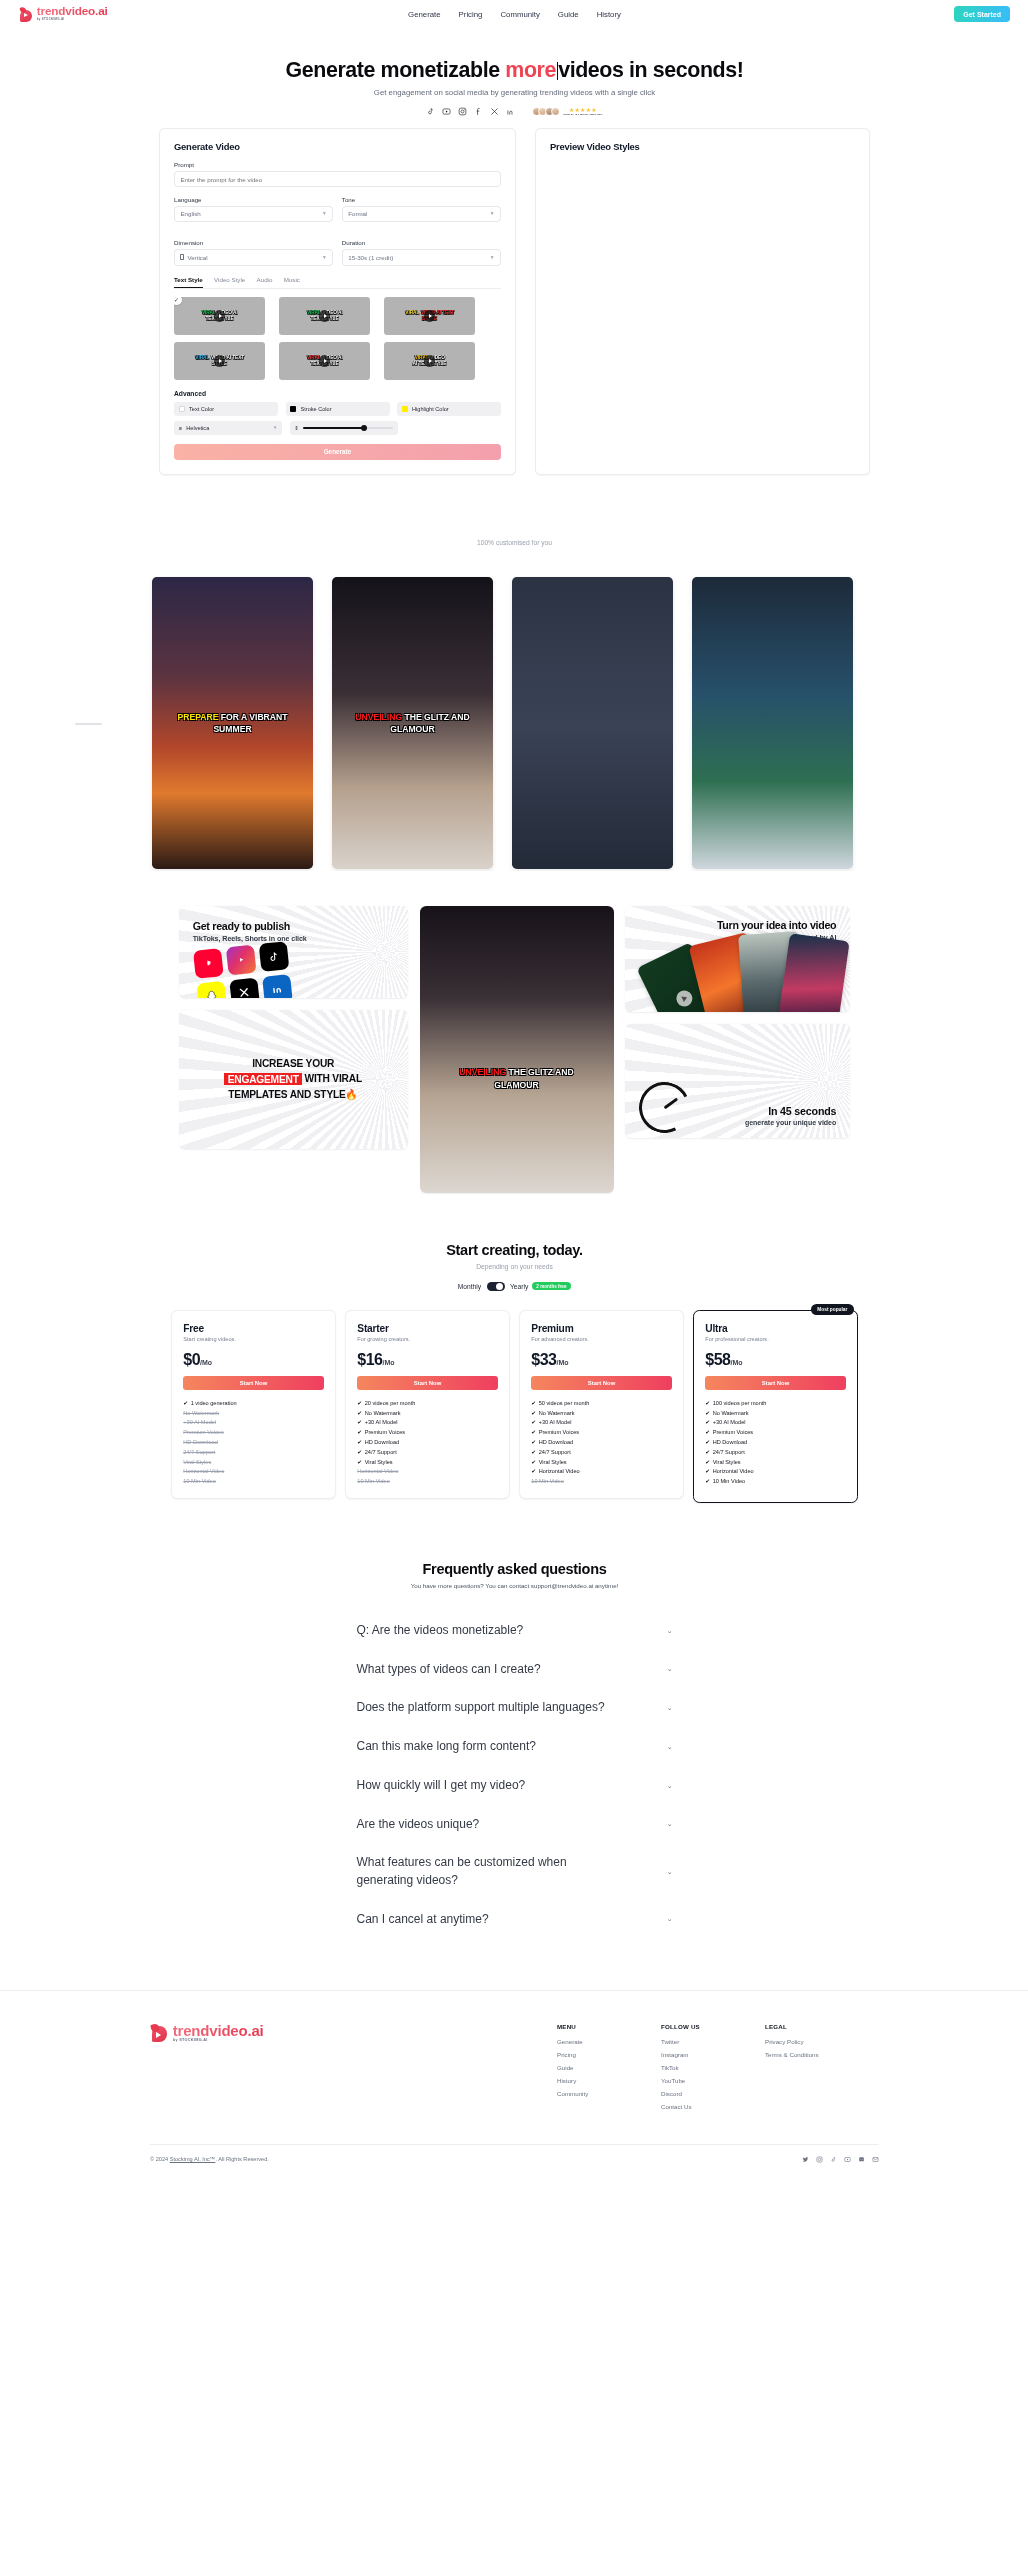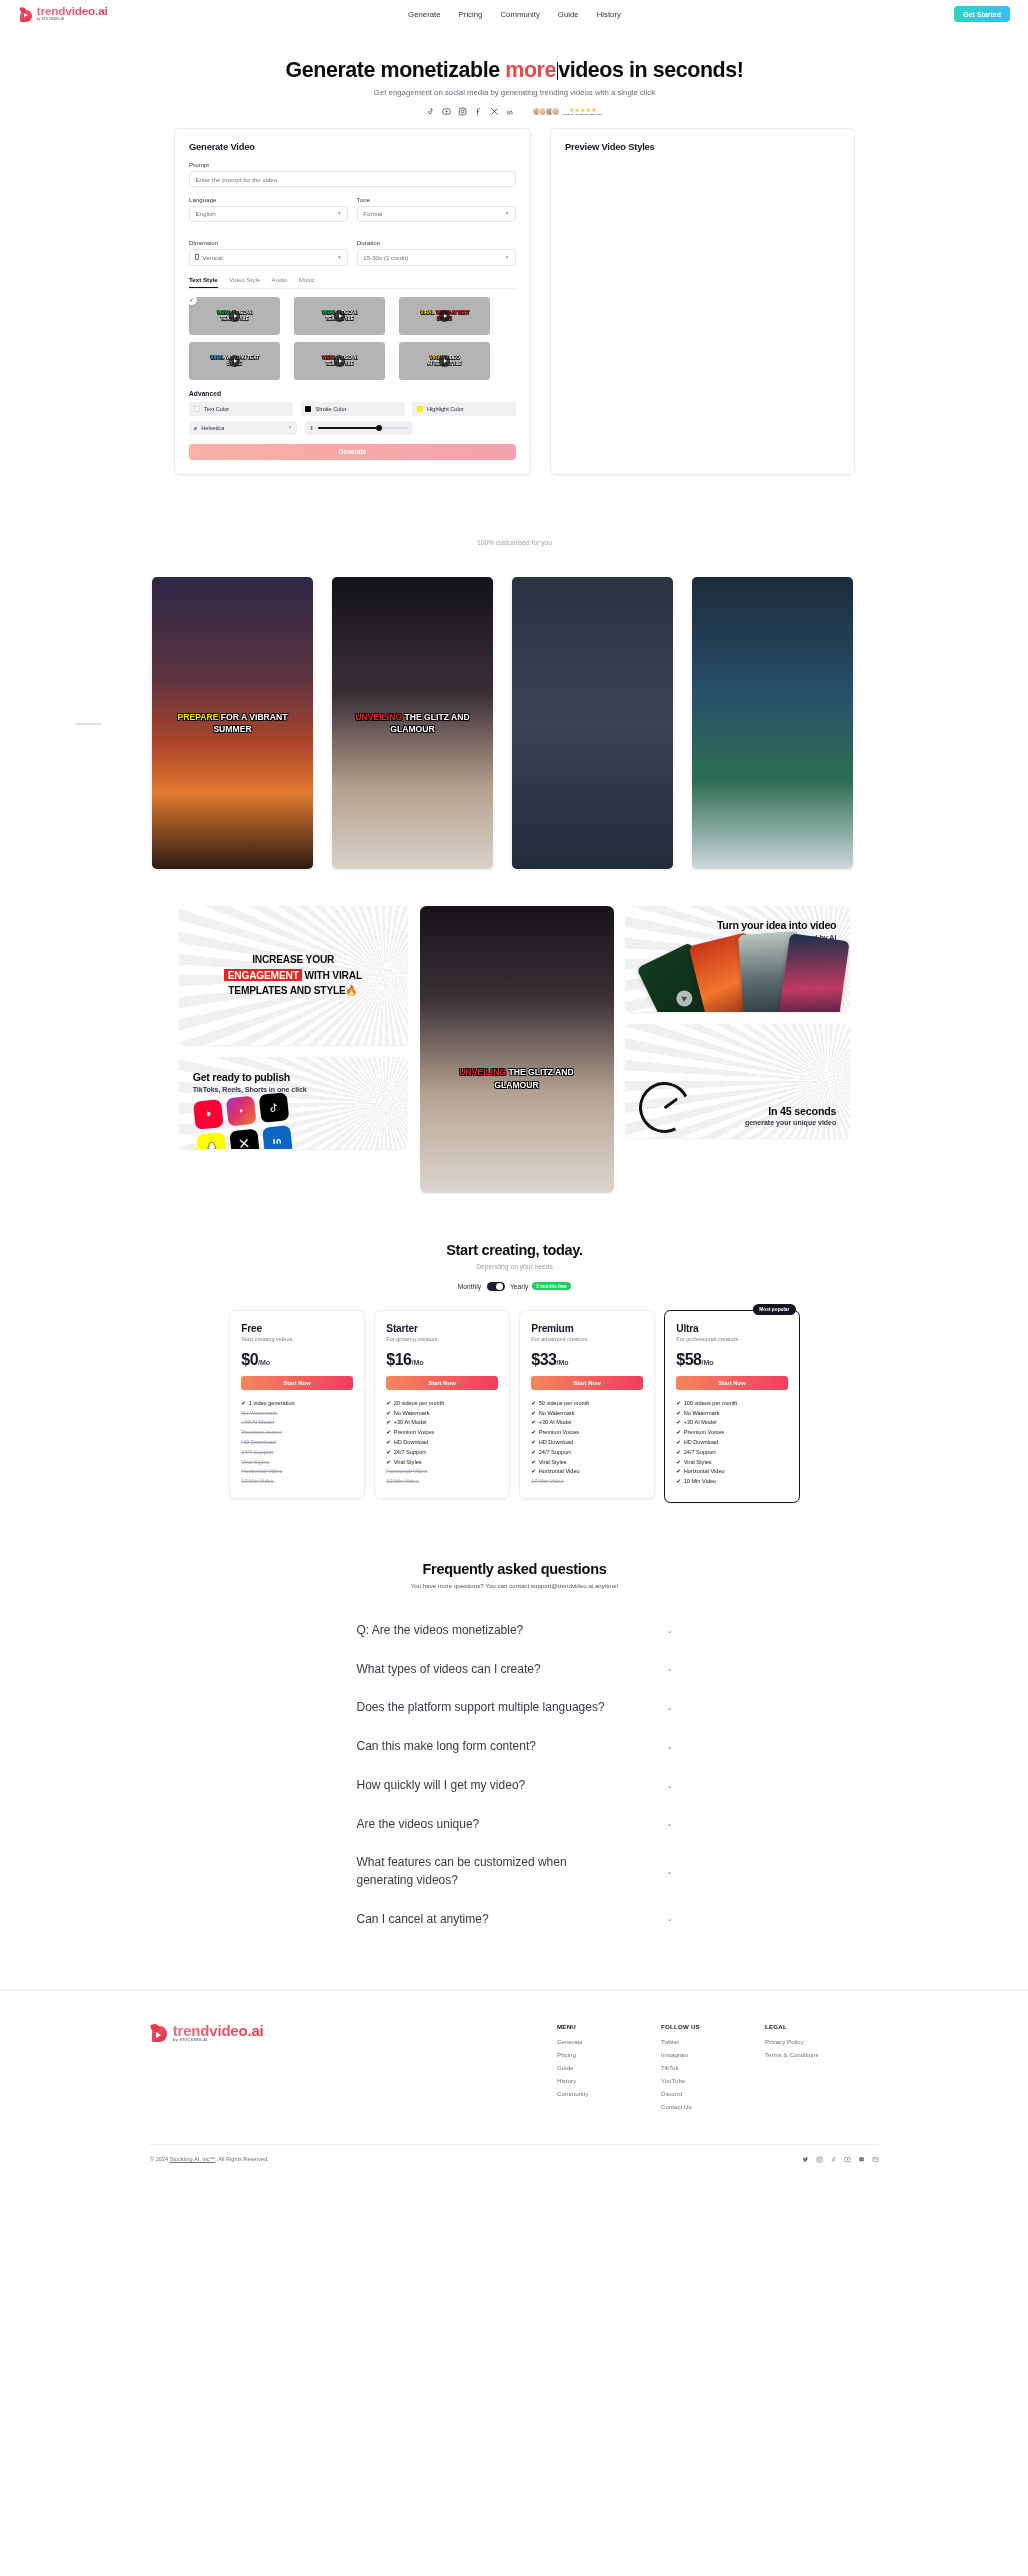--- a/index.html
+++ b/index.html
@@ -89,21 +89,21 @@
   
   .gen-row {
     display: flex; gap: 19px; justify-content: center;
     padding: 11.8px 0 0;
   }
   .panel {
     background: #fff; border: 0.5px solid #ececf0; border-radius: 5.4px;
     box-shadow: 0 0.5px 1.1px rgba(16,24,40,.04);
   }
   .panel-left { width: 357px; padding: 11.8px 14px 14px; }
-  .panel-right { width: 305px; padding: 11.8px 14px 14px; }
+  .panel-right { width: 335px; padding: 11.8px 14px 14px; }
   .panel h2 { font-size: 9.4px; font-weight: 700; letter-spacing: -0.2px; }
   .field-label { font-size: 6.2px; color: #2f3545; margin: 9px 0 2.7px; display:block; font-weight:400; }
   .text-input, .select-box {
     width: 100%; height: 16.6px; border: 0.5px solid #e6e6eb; border-radius: 3.8px;
     background: #fff; font-size: 6.2px; color: #9aa0ad; padding: 0 5.4px;
     display: flex; align-items: center; font-family: inherit;
   }
   .text-input { color: #9aa0ad; }
   .select-box { justify-content: space-between; color: #6e7482; cursor: pointer; }
   .select-box .chev { color: #9aa0ad; font-size: 4.8px; }
@@ -340,21 +340,21 @@
   }
   .tg .knob { position:absolute; right:1.1px; top:1.1px; width:7px; height:7px; border-radius:50%; background:#fff; }
   .tg-badge {
     background:#24cc5d; color:#fff; font-size: 4.6px; font-weight: 700;
     border-radius: 535px; padding: 1.6px 4.8px; margin-left: -2.1px;
   }
   .plans {
     margin: 19px auto 0; display:flex; justify-content:center; gap: 9px; align-items: flex-start;
   }
   .plan {
-    width: 136px; background:#fff; border: 0.5px solid #eceff3; border-radius: 6.4px;
+    width: 165px; background:#fff; border: 0.5px solid #eceff3; border-radius: 6.4px;
     padding: 11.8px 11.3px 13.4px; box-shadow: 0 0.5px 1.6px rgba(16,24,40,.05);
   }
   .plan.featured {
     border: 0.9px solid #11151f; position: relative; padding-top: 11.8px;
     padding-bottom: 17.7px;
   }
   .plan-badge {
     position:absolute; top:-6.4px; right: 3.2px; background:#11151f; color:#fff;
     font-size: 4.8px; font-weight: 700; border-radius: 535px; padding: 2.7px 6.4px;
   }
@@ -636,29 +636,20 @@
           </div>
         </div>
         <div class="gcard gc3"></div>
         <div class="gcard gc4"></div>
       </div>
     </div>
   </div>
 
   <div class="features">
     <div class="fcol">
-      <div class="fcard fc-b">
-        <div class="fc-b-inner">
-          <div class="fc-b-text">
-            <div>INCREASE YOUR</div>
-            <div><span class="mark-red">ENGAGEMENT</span><span> WITH VIRAL</span></div>
-            <div>TEMPLATES AND STYLE🔥</div>
-          </div>
-        </div>
-      </div>
       <div class="fcard fc-a">
         <div class="fc-title">Get ready to publish</div>
         <div class="fc-sub">TikToks, Reels, Shorts in one click</div>
         <div class="social-icons-grid">
           <span class="sq sq-yt">
               <svg width="15" height="15" viewBox="0 0 24 24">
                 <path d="M10 6.5l6 3-6 3z" fill="#fff"></path>
                 <path d="M8.5 4.5h5a4 4 0 0 1 0 8h-5a4 4 0 0 1 0-8zm7 7h-5a4 4 0 0 0 0 8h5a4 4 0 0 0 0-8z" fill="none"></path>
                 <path d="M9.8 9.2l5.2 2.8-5.2 2.8z" fill="#fff"></path>
               </svg>
@@ -684,20 +675,29 @@
                 <path d="M5 5l14 14M19 5L5 19"></path>
               </svg>
             </span>
           <span class="sq sq-in">
               <svg width="13" height="13" viewBox="0 0 24 24" fill="none" stroke="#fff" stroke-width="2.6">
                 <path d="M6.5 10v9M6.5 6v.1M12 19v-5a3 3 0 0 1 5.8 0v5"></path>
               </svg>
             </span>
         </div>
       </div>
+      <div class="fcard fc-b">
+        <div class="fc-b-inner">
+          <div class="fc-b-text">
+            <div>INCREASE YOUR</div>
+            <div><span class="mark-red">ENGAGEMENT</span><span> WITH VIRAL</span></div>
+            <div>TEMPLATES AND STYLE🔥</div>
+          </div>
+        </div>
+      </div>
     </div>
 
     <div class="fcol">
       <div class="fc-mid">
         <div class="gcap">
           <span style="color:#ff1b1b">UNVEILING</span><span style="color:#fff"> THE GLITZ AND</span><br><span style="color:#fff">GLAMOUR</span>
         </div>
       </div>
     </div>
 

